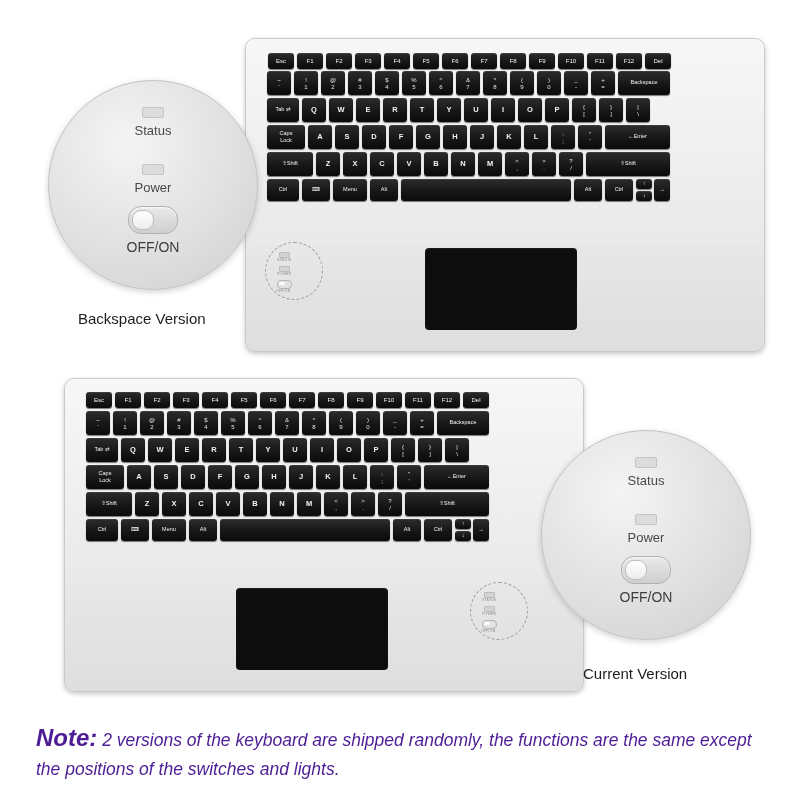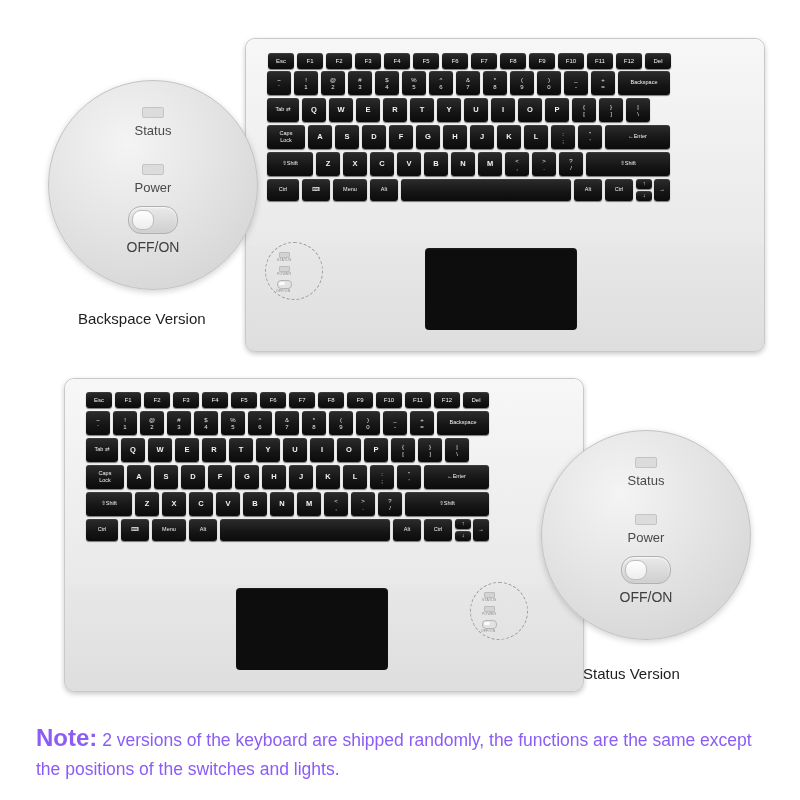--- a/index.html
+++ b/index.html
@@ -168,22 +168,23 @@
     white-space: nowrap;
   }
 
   
   .note {
     position: absolute;
     left: 36px;
     top: 720px;
     width: 735px;
     font-size: 17.5px;
-    color: #8b5cf6;
+    color: #4c1d95;
     line-height: 1.5;
+    font-style: italic;
   }
   .note .note-word {
     font-size: 24px;
     font-weight: bold;
   }
 </style>
 </head>
 <body>
 
 <div class="stage">
@@ -416,19 +417,19 @@
     <div class="m-lamp" style="top:26px;"></div>
     <div class="m-label" style="top:42px;">Status</div>
     <div class="m-lamp" style="top:83px;"></div>
     <div class="m-label" style="top:99px;">Power</div>
     <div class="m-switch" style="top:125px;">
       <div class="knob"></div>
     </div>
     <div class="m-onoff" style="top:158px;">OFF/ON</div>
   </div>
 
-  <div class="caption" style="left:583px; top:665px;">Status Version</div>
+  <div class="caption" style="left:583px; top:665px;">Current Version</div>
 
   <div class="note">
     <span class="note-word">Note:</span><span> 2 versions of the keyboard are shipped randomly, the functions are the same except the positions of the switches and lights.</span>
   </div>
 
 </div>
 
 </body></html>

